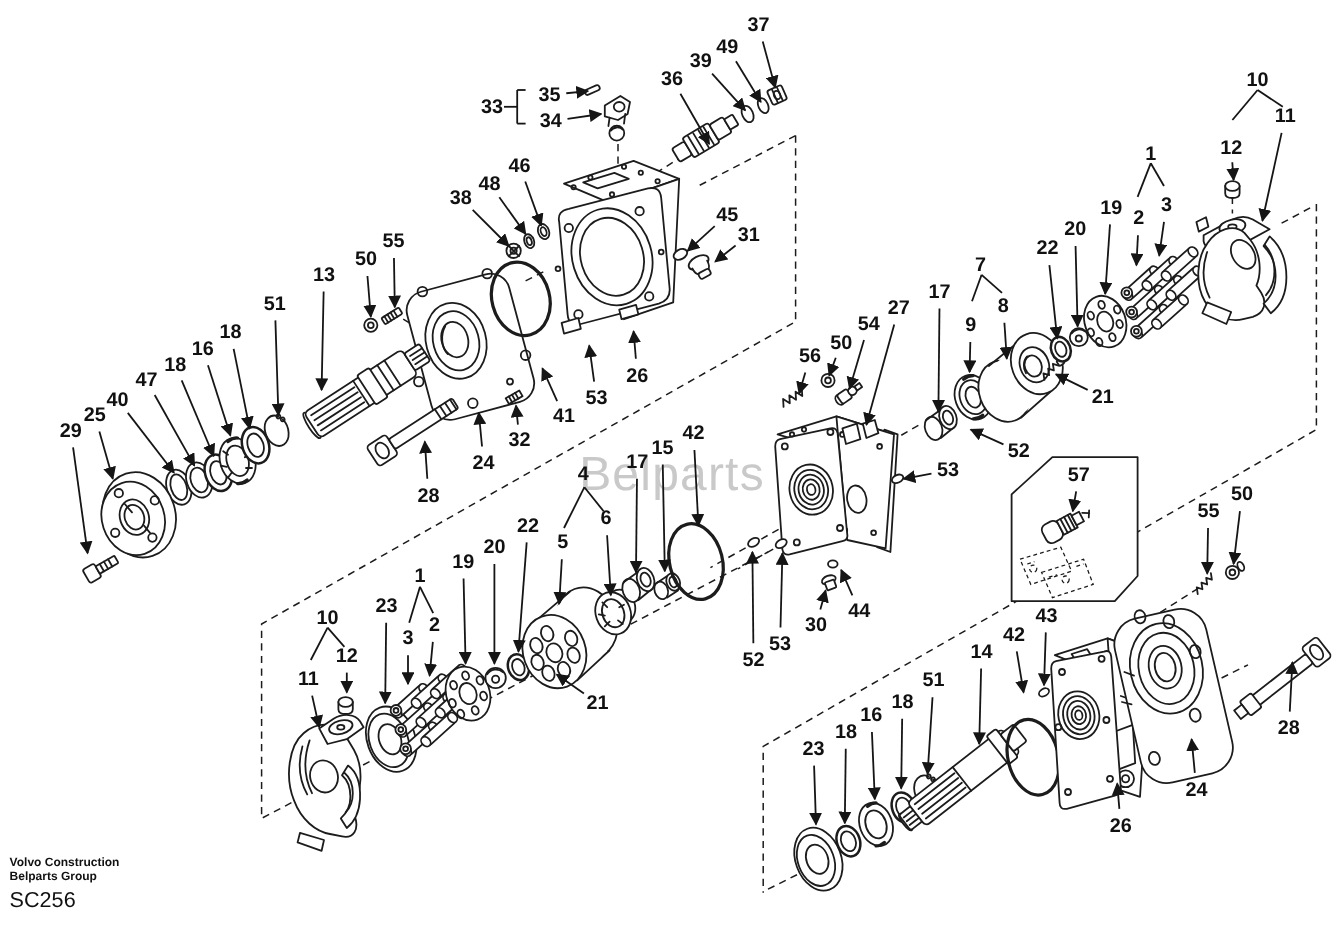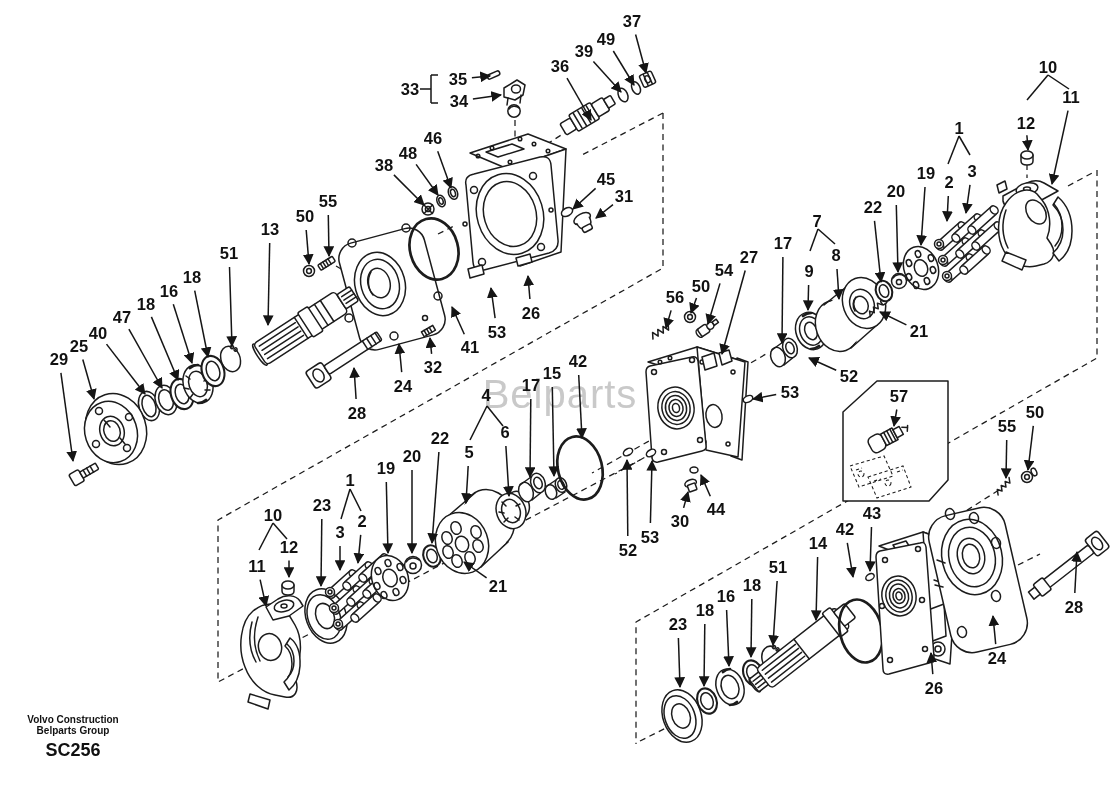--- a/index.html
+++ b/index.html
@@ -10,23 +10,23 @@
   .ln{fill:none;stroke:#1c1c1c;stroke-width:1.5;stroke-linejoin:round;stroke-linecap:round;}
   .thk{stroke-width:2.7;}
   .sw2{stroke-width:2.1;}
   .dash path,.dash line{fill:none;stroke:#1c1c1c;stroke-width:1.25;stroke-dasharray:6 4.5;}
   .dashThin{fill:none;stroke:#1c1c1c;stroke-width:1.05;stroke-dasharray:3.2 2.6;}
   .leader{stroke:#151515;stroke-width:1.5;fill:none;}
   .lbl{font-family:"Liberation Sans",sans-serif;font-size:16.5px;font-weight:700;fill:#111;
        text-anchor:middle;dominant-baseline:central;}
   #watermark-text{font-family:"Liberation Sans",sans-serif;font-size:40px;fill:#bcbcbc;
        opacity:.8;text-anchor:middle;letter-spacing:1px;}
-  #footer{position:absolute;left:8px;top:714px;width:130px;text-align:center;color:#111;}
+  #footer{position:absolute;left:8px;top:714px;width:130px;text-align:left;color:#111;}
   #footer .org{font-size:10px;font-weight:700;line-height:11px;}
-  #footer .code{font-size:18px;font-weight:700;margin-top:4px;}
+  #footer .code{font-size:18px;font-weight:400;margin-top:4px;}
 </style>
 </head>
 <body>
 
 <div id="page">
 <svg id="diagram" width="1120" height="790" viewBox="0 0 1120 790">
   <defs>
     <marker id="ah" viewBox="0 0 10 10" refX="9" refY="5" markerWidth="7.2" markerHeight="7.2" orient="auto-start-reverse">
       <path d="M0,0 L10,5 L0,10 z" fill="#151515"></path>
     </marker>

